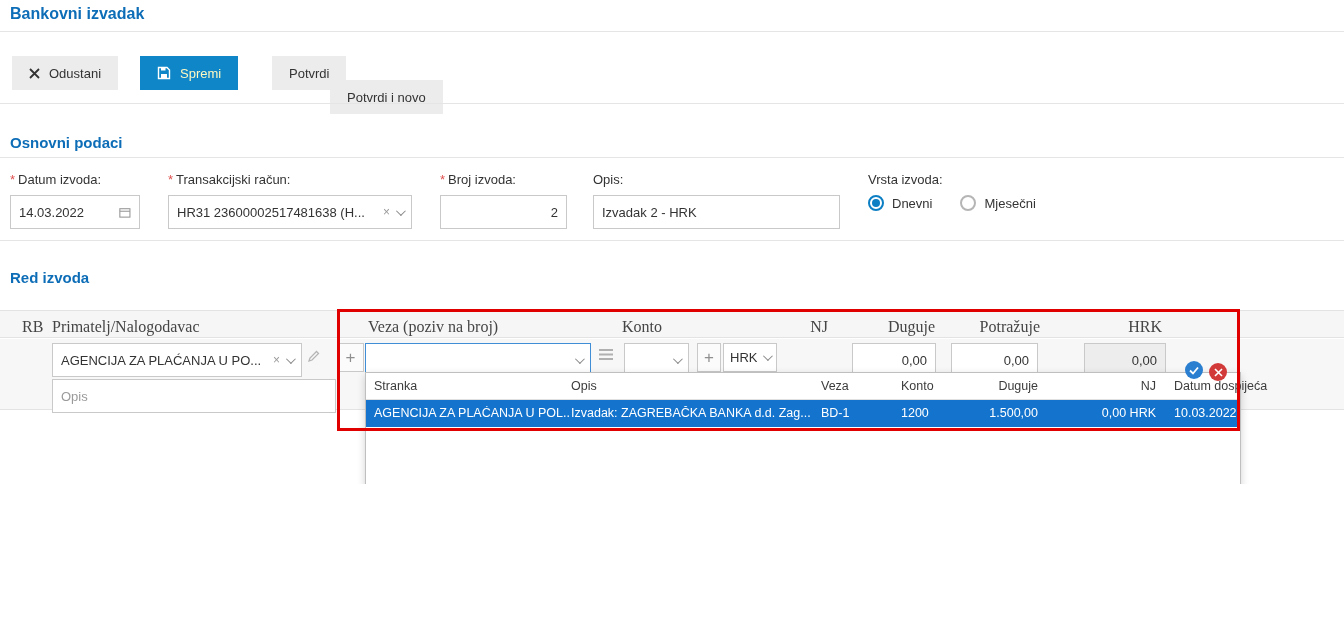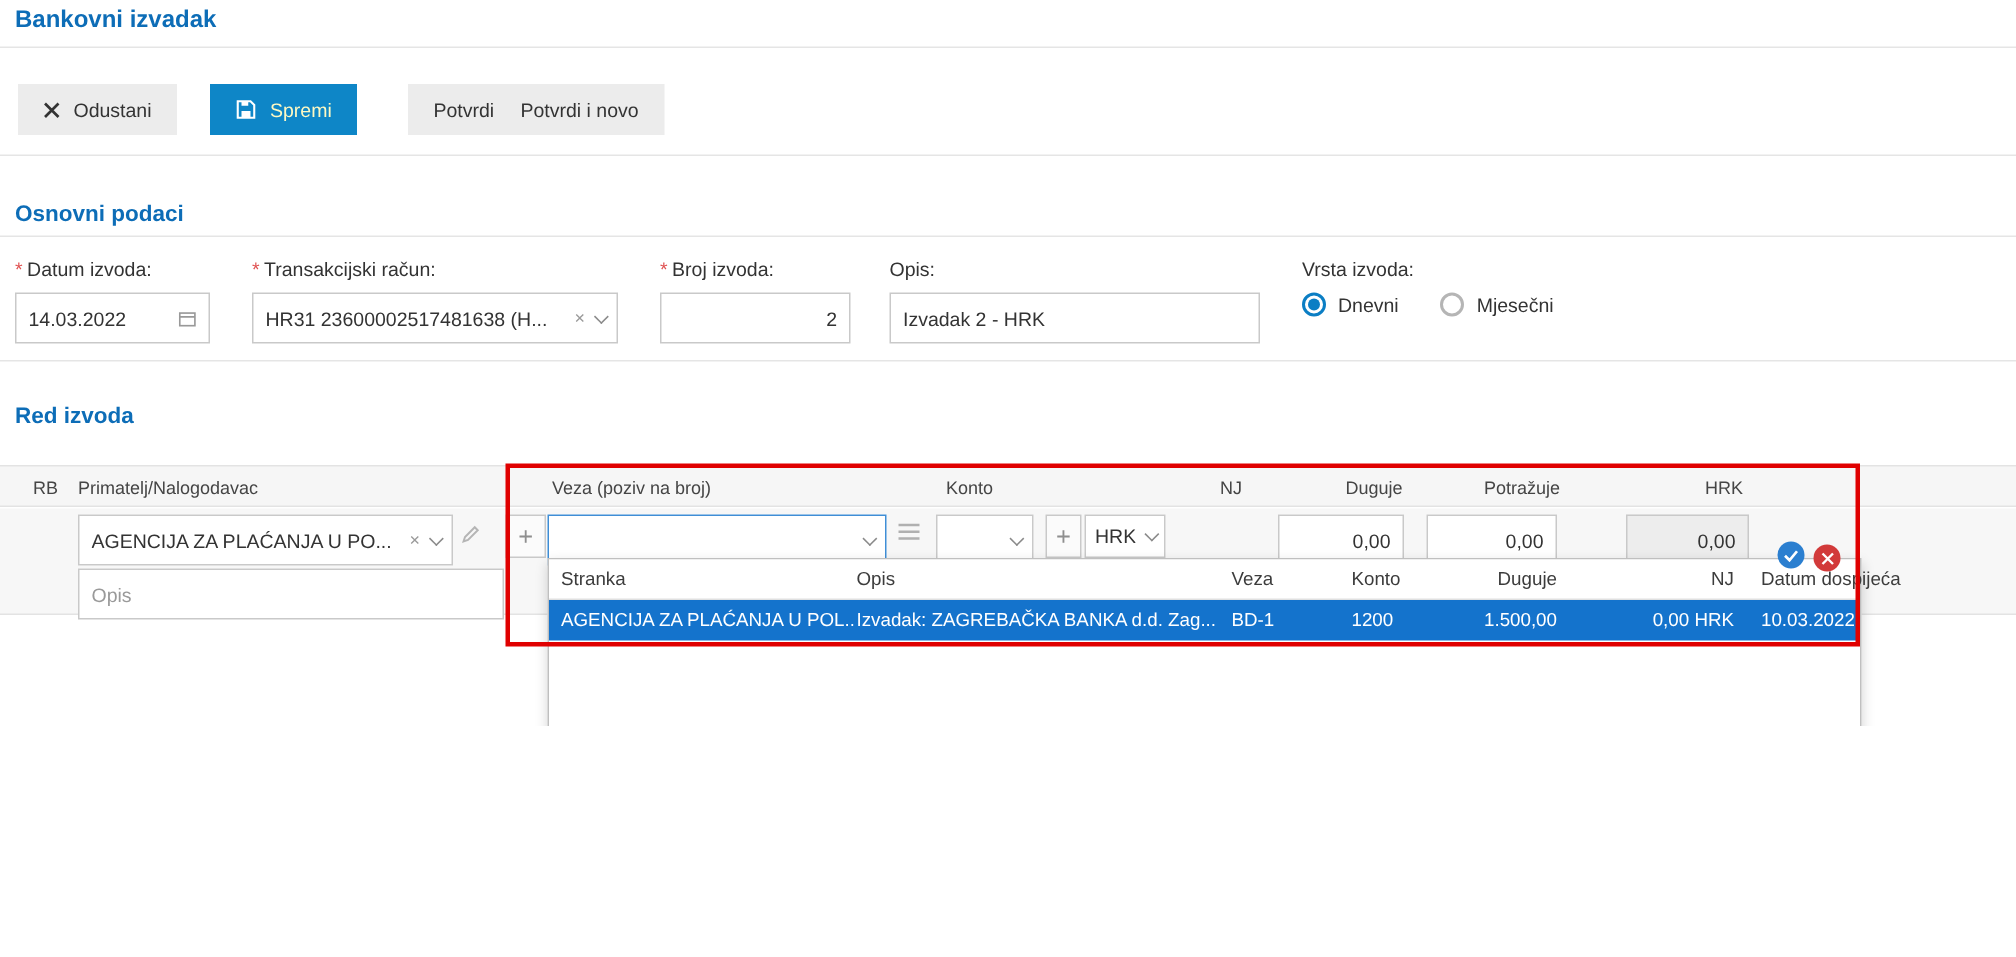--- a/index.html
+++ b/index.html
@@ -31,21 +31,21 @@
 
   .radios { display:flex; align-items:center; }
   .radio { display:inline-flex; align-items:center; gap:8px; margin-right:28px; cursor:pointer; }
   .rdot { width:16px; height:16px; border-radius:50%; position:relative; flex:0 0 auto; }
   .rdot.on { border:2px solid #0b7ec4; background:#fff; }
   .rdot.on::after { content:""; position:absolute; left:2px; top:2px; width:8px; height:8px; border-radius:50%; background:#0b7ec4; }
   .rdot.off { border:2px solid #b5b5b5; background:#fff; }
 
   .grid-header { position:absolute; left:0; top:310px; width:1344px; height:28px; background:#f6f6f6;
                  border-top:1px solid #e3e3e3; border-bottom:1px solid #e3e3e3; }
-  .gh { position:absolute; top:7px; font-size:12px; color:#454545; white-space:nowrap; }
+  .gh { position:absolute; top:7px; font-size:16px; color:#454545; white-space:nowrap;font-family:Liberation Serif, serif; }
   .ghr { text-align:right; }
 
   .grid-rows { position:absolute; left:0; top:339px; width:1344px; height:71px; background:#f7f7f7; border-bottom:1px solid #e3e3e3; }
 
   .rc { position:absolute; }
   .num { text-align:right; }
   .disabled-control { background:#ededed; }
 
   .icon-btn { position:absolute; background:transparent; border:none; cursor:pointer; padding:0; line-height:1; }
 
@@ -89,21 +89,21 @@
     <svg width="14" height="14" viewBox="0 0 14 14">
         <path d="M1.5 1.5 h8.5 l2.5 2.5 v8.5 h-11 z" fill="none" stroke="#fff" stroke-width="1.4"></path>
         <rect x="4" y="8" width="6" height="4.5" fill="#fff"></rect>
         <rect x="4" y="1.5" width="4.5" height="3" fill="#fff"></rect>
       </svg>
     <span>Spremi</span>
   </button>
   <button class="btn" style="left:240px;margin-left:32px;">
     <span>Potvrdi</span>
   </button>
-  <button class="btn" style="left:330px;">
+  <button class="btn" style="left:330px;margin-top:24px;">
     <span>Potvrdi i novo</span>
   </button>
   <div class="divider" style="top:103px;"></div>
 
   <h2 class="section-title" style="left:10px; top:134px;">Osnovni podaci</h2>
   <div class="divider" style="top:157px;"></div>
 
   <div class="fgroup" style="left:10px; top:172px; width:130px;">
     <label class="flabel"><span class="req">*</span><span>Datum izvoda:</span></label>
     <div class="control">

